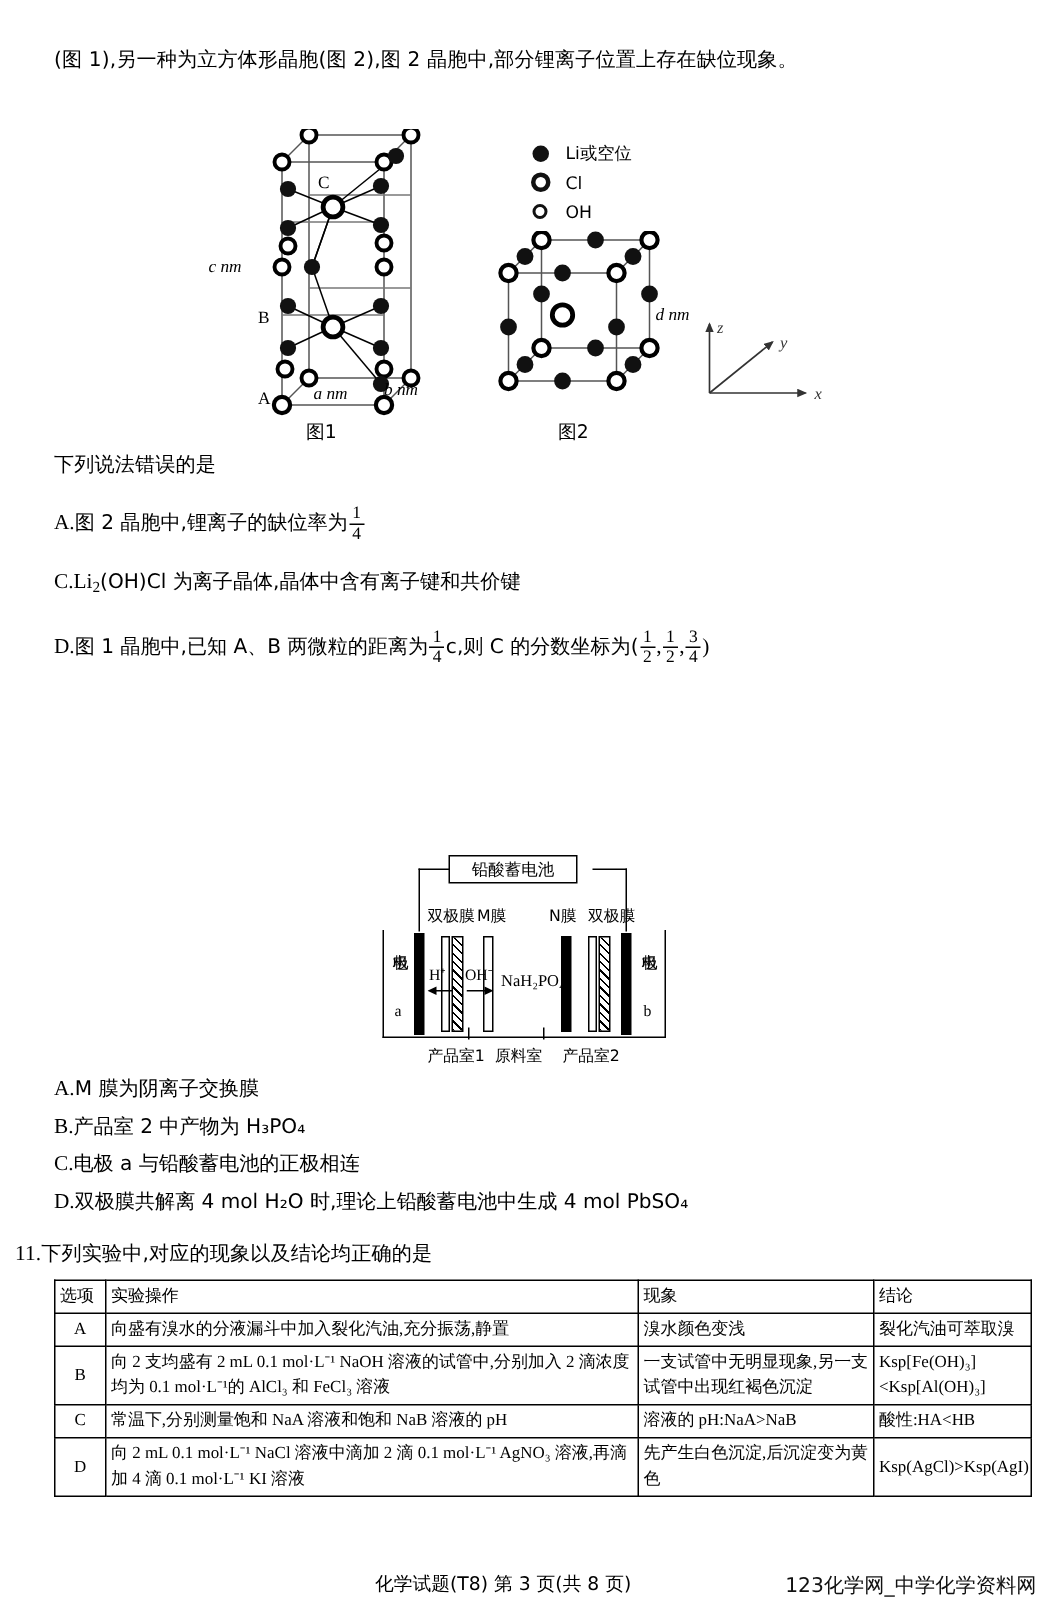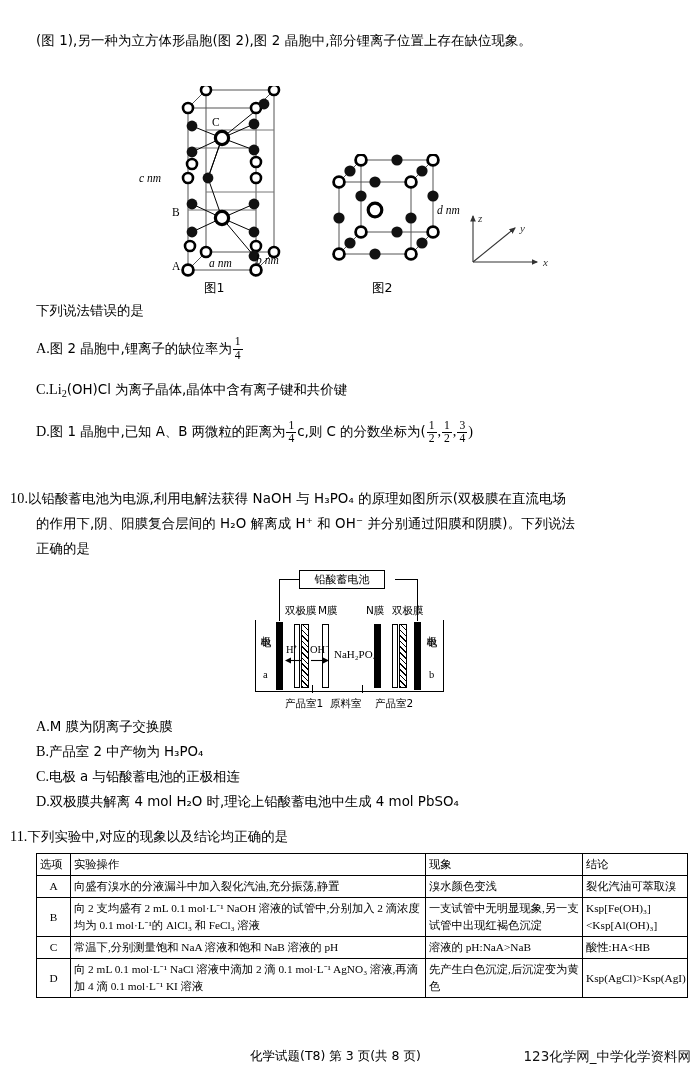--- a/index.html
+++ b/index.html
@@ -148,20 +148,40 @@
 <body>
 
 <div class="page">
 
   <div class="q-block" style="top:28px;">
     <div class="q-line indent-body cn">(图 1),另一种为立方体形晶胞(图 2),图 2 晶胞中,部分锂离子位置上存在缺位现象。</div>
   </div>
 
   <div id="fig-area">
 
+    <div id="legend">
+      <div class="leg-row">
+        <span class="leg-mark">
+            <span class="dot-fill"></span>
+          </span>
+        <span class="leg-text">Li或空位</span>
+      </div>
+      <div class="leg-row">
+        <span class="leg-mark">
+            <span class="dot-cl"></span>
+          </span>
+        <span class="leg-text">Cl</span>
+      </div>
+      <div class="leg-row">
+        <span class="leg-mark">
+            <span class="dot-oh"></span>
+          </span>
+        <span class="leg-text">OH</span>
+      </div>
+    </div>
 
     <svg width="170" height="200" style="position:absolute;left:168px;top:4px;">
       <g stroke="#555" stroke-width="1" fill="none">
 
         <rect x="38" y="4" width="68" height="162"></rect>
 
         <rect x="20" y="22" width="68" height="162"></rect>
 
         <line x1="20" y1="22" x2="38" y2="4"></line>
         <line x1="88" y1="22" x2="106" y2="4"></line>
@@ -302,25 +322,20 @@
 
     <div class="opt" style="margin-top:14px;">
       <span>C.</span><span>Li</span><span class="sub">2</span><span class="cn">(OH)Cl 为离子晶体,晶体中含有离子键和共价键</span>
     </div>
 
     <div class="opt" style="margin-top:14px;">
       <span>D.</span><span class="cn">图 1 晶胞中,已知 A、B 两微粒的距离为</span><span class="frac"><span class="num">1</span><span class="den">4</span></span><span class="cn">c,则 C 的分数坐标为(</span><span class="frac"><span class="num">1</span><span class="den">2</span></span><span>,</span><span class="frac"><span class="num">1</span><span class="den">2</span></span><span>,</span><span class="frac"><span class="num">3</span><span class="den">4</span></span><span>)</span>
     </div>
   </div>
 
-  <div class="q-block" style="top:486px;">
-    <div class="q-line indent-num cn"><span style="font-family:'Liberation Serif',serif;font-size:14.2px;">10.</span><span>以铅酸蓄电池为电源,利用电解法获得 NaOH 与 H₃PO₄ 的原理如图所示(双极膜在直流电场</span></div>
-    <div class="q-line indent-body cn">的作用下,阴、阳膜复合层间的 H₂O 解离成 H⁺ 和 OH⁻ 并分别通过阳膜和阴膜)。下列说法</div>
-    <div class="q-line indent-body cn">正确的是</div>
-  </div>
 
   <div id="echem">
 
     <div class="battbox" style="left:299px;top:4px;width:86px;height:19px;">
       <span>铅酸蓄电池</span>
     </div>
     <div class="wire" style="left:279px;top:13px;width:21px;height:1.4px;"></div>
     <div class="wire" style="left:395px;top:13px;width:23px;height:1.4px;"></div>
     <div class="wire" style="left:279px;top:13px;width:1.4px;height:42px;"></div>
     <div class="wire" style="left:417px;top:13px;width:1.4px;height:42px;"></div>

